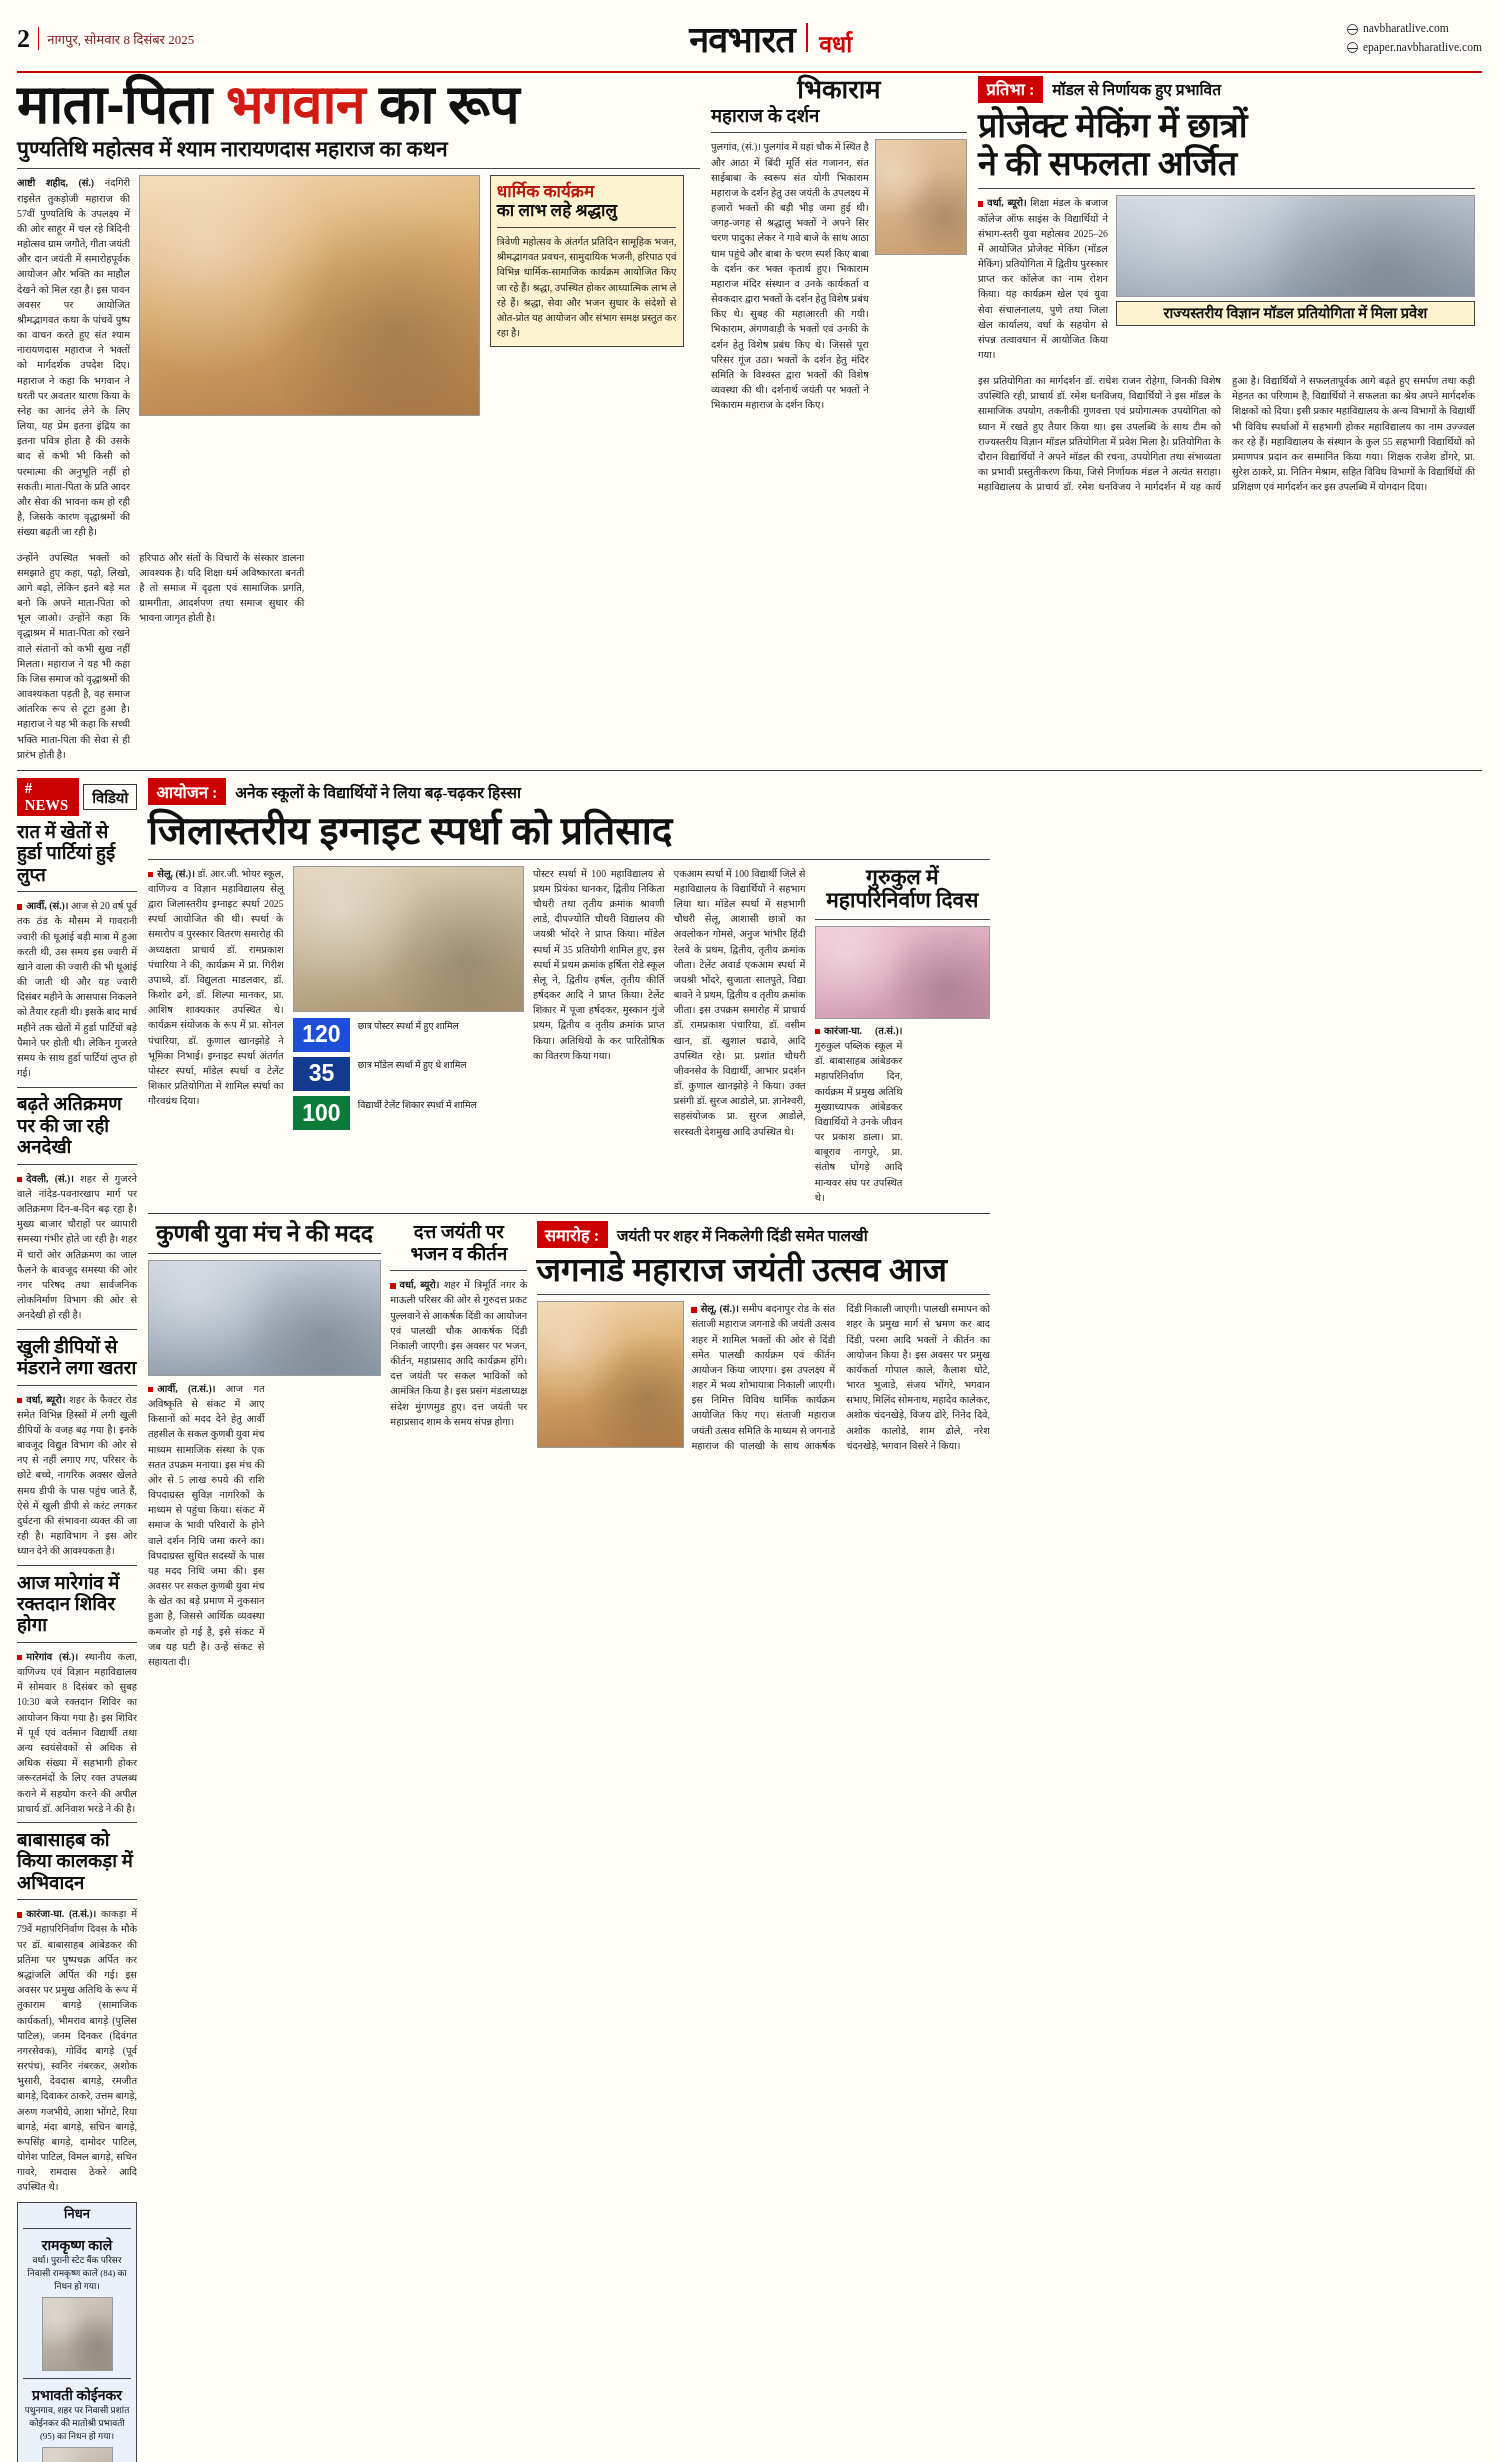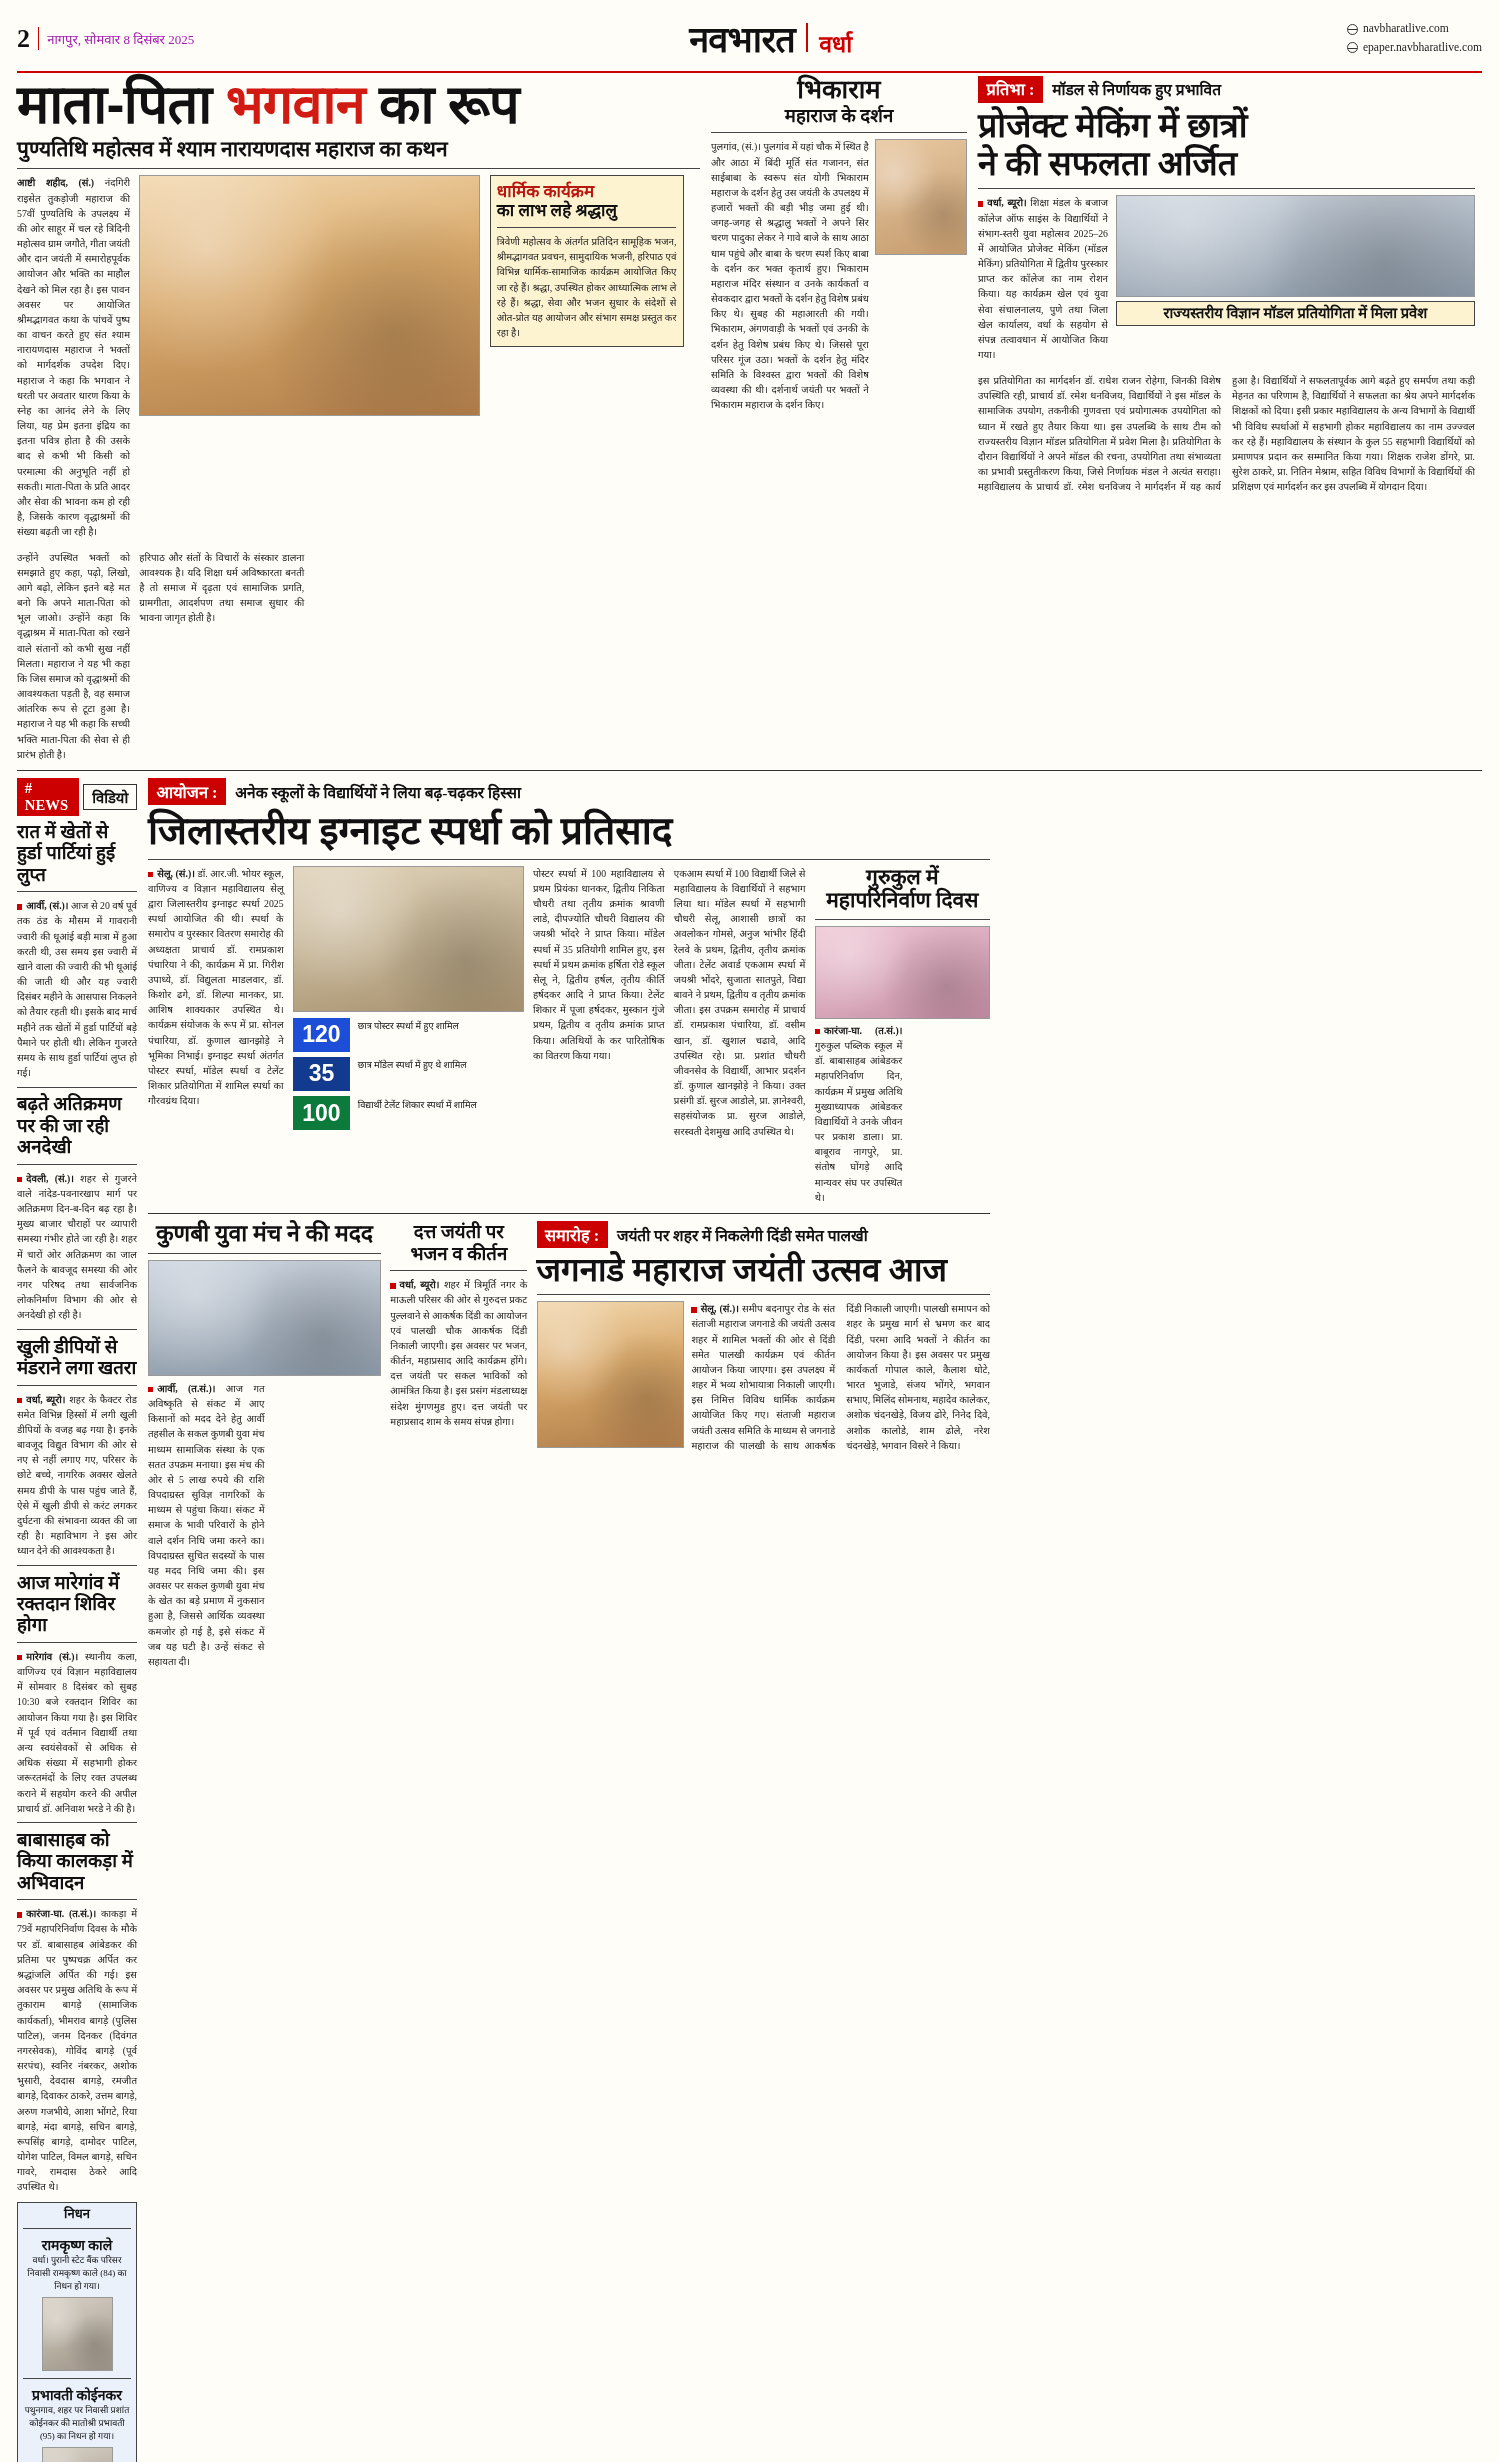--- a/index.html
+++ b/index.html
@@ -21,21 +21,21 @@
   
   .masthead {
     display: flex;
     align-items: center;
     justify-content: space-between;
     padding-bottom: 6.2px;
   }
   .mast-left { display: flex; align-items: center; gap: 7.8px; }
   .page-num { font-size: 26px; font-weight: bold; color: #111; }
   .mast-divider { width: 1.6px; height: 23px; background: #c00; }
-  .mast-date { font-size: 13px; color: #a21caf; }
+  .mast-date { font-size: 13px; color: #7f1d1d; }
   .mast-center { display: flex; align-items: baseline; gap: 11px; }
   .mast-title { font-size: 36px; font-weight: bold; letter-spacing: -0.8px; }
   .mast-sep { width: 2.3px; height: 29.5px; background: #c00; display:inline-block; }
   .mast-edition { font-size: 23px; color: #c00; font-weight: bold; }
   .mast-right { font-size: 11.6px; color: #222; line-height: 1.6; text-align: left; }
   .mast-right div { display: flex; align-items: center; gap: 4.7px; }
   .globe {
     width: 11px; height: 11px; border-radius: 50%;
     border: 1.1px solid #333; display: inline-block;
     position: relative;
@@ -179,21 +179,21 @@
 
       <div style="display:flex; gap:9.3px; margin-top:4.7px;">
         <div class="body-txt" style="width:113px;">उन्होंने उपस्थित भक्तों को समझाते हुए कहा, पढ़ो, लिखो, आगे बढ़ो, लेकिन इतने बड़े मत बनो कि अपने माता-पिता को भूल जाओ। उन्होंने कहा कि वृद्धाश्रम में माता-पिता को रखने वाले संतानों को कभी सुख नहीं मिलता। महाराज ने यह भी कहा कि जिस समाज को वृद्धाश्रमों की आवश्यकता पड़ती है, वह समाज आंतरिक रूप से टूटा हुआ है। महाराज ने यह भी कहा कि सच्ची भक्ति माता-पिता की सेवा से ही प्रारंभ होती है।</div>
         <div class="body-txt" style="width:165px;">हरिपाठ और संतों के विचारों के संस्कार डालना आवश्यक है। यदि शिक्षा धर्म अविष्कारता बनती है तो समाज में दृढ़ता एवं सामाजिक प्रगति, ग्रामगीता, आदर्शपण तथा समाज सुधार की भावना जागृत होती है।</div>
         <div class="body-txt" style="width:194px;"></div>
       </div>
     </div>
 
     <div class="col c-mid">
       <div class="hd-m" style="text-align:center;">भिकाराम</div>
-      <div class="hd-s" style="text-align:center;">महाराज के दर्शन</div>
+      <div class="hd-s" style="">महाराज के दर्शन</div>
       <div class="divider"></div>
       <div style="display:flex; gap:6.2px;">
         <div class="body-txt" style="flex:1;">पुलगांव, (सं.)। पुलगांव में यहां चौक में स्थित है और आठा में बिंदी मूर्ति संत गजानन, संत साईबाबा के स्वरूप संत योगी भिकाराम महाराज के दर्शन हेतु उस जयंती के उपलक्ष्य में हजारों भक्तों की बड़ी भीड़ जमा हुई थी। जगह-जगह से श्रद्धालु भक्तों ने अपने सिर चरण पादुका लेकर ने गावे बाजे के साथ आठा धाम पहुंचे और बाबा के चरण स्पर्श किए बाबा के दर्शन कर भक्त कृतार्थ हुए। भिकाराम महाराज मंदिर संस्थान व उनके कार्यकर्ता व सेवकदार द्वारा भक्तों के दर्शन हेतु विशेष प्रबंध किए थे। सुबह की महाआरती की गयी। भिकाराम, अंगणवाड़ी के भक्तों एवं उनकी के दर्शन हेतु विशेष प्रबंध किए थे। जिससे पूरा परिसर गूंज उठा। भक्तों के दर्शन हेतु मंदिर समिति के विश्वस्त द्वारा भक्तों की विशेष व्यवस्था की थी। दर्शनार्थ जयंती पर भक्तों ने भिकाराम महाराज के दर्शन किए।</div>
         <div style="width:92px;">
           <div class="photo warm" style="height:116px;"></div>
         </div>
       </div>
     </div>
 
     <div class="col c-right">

